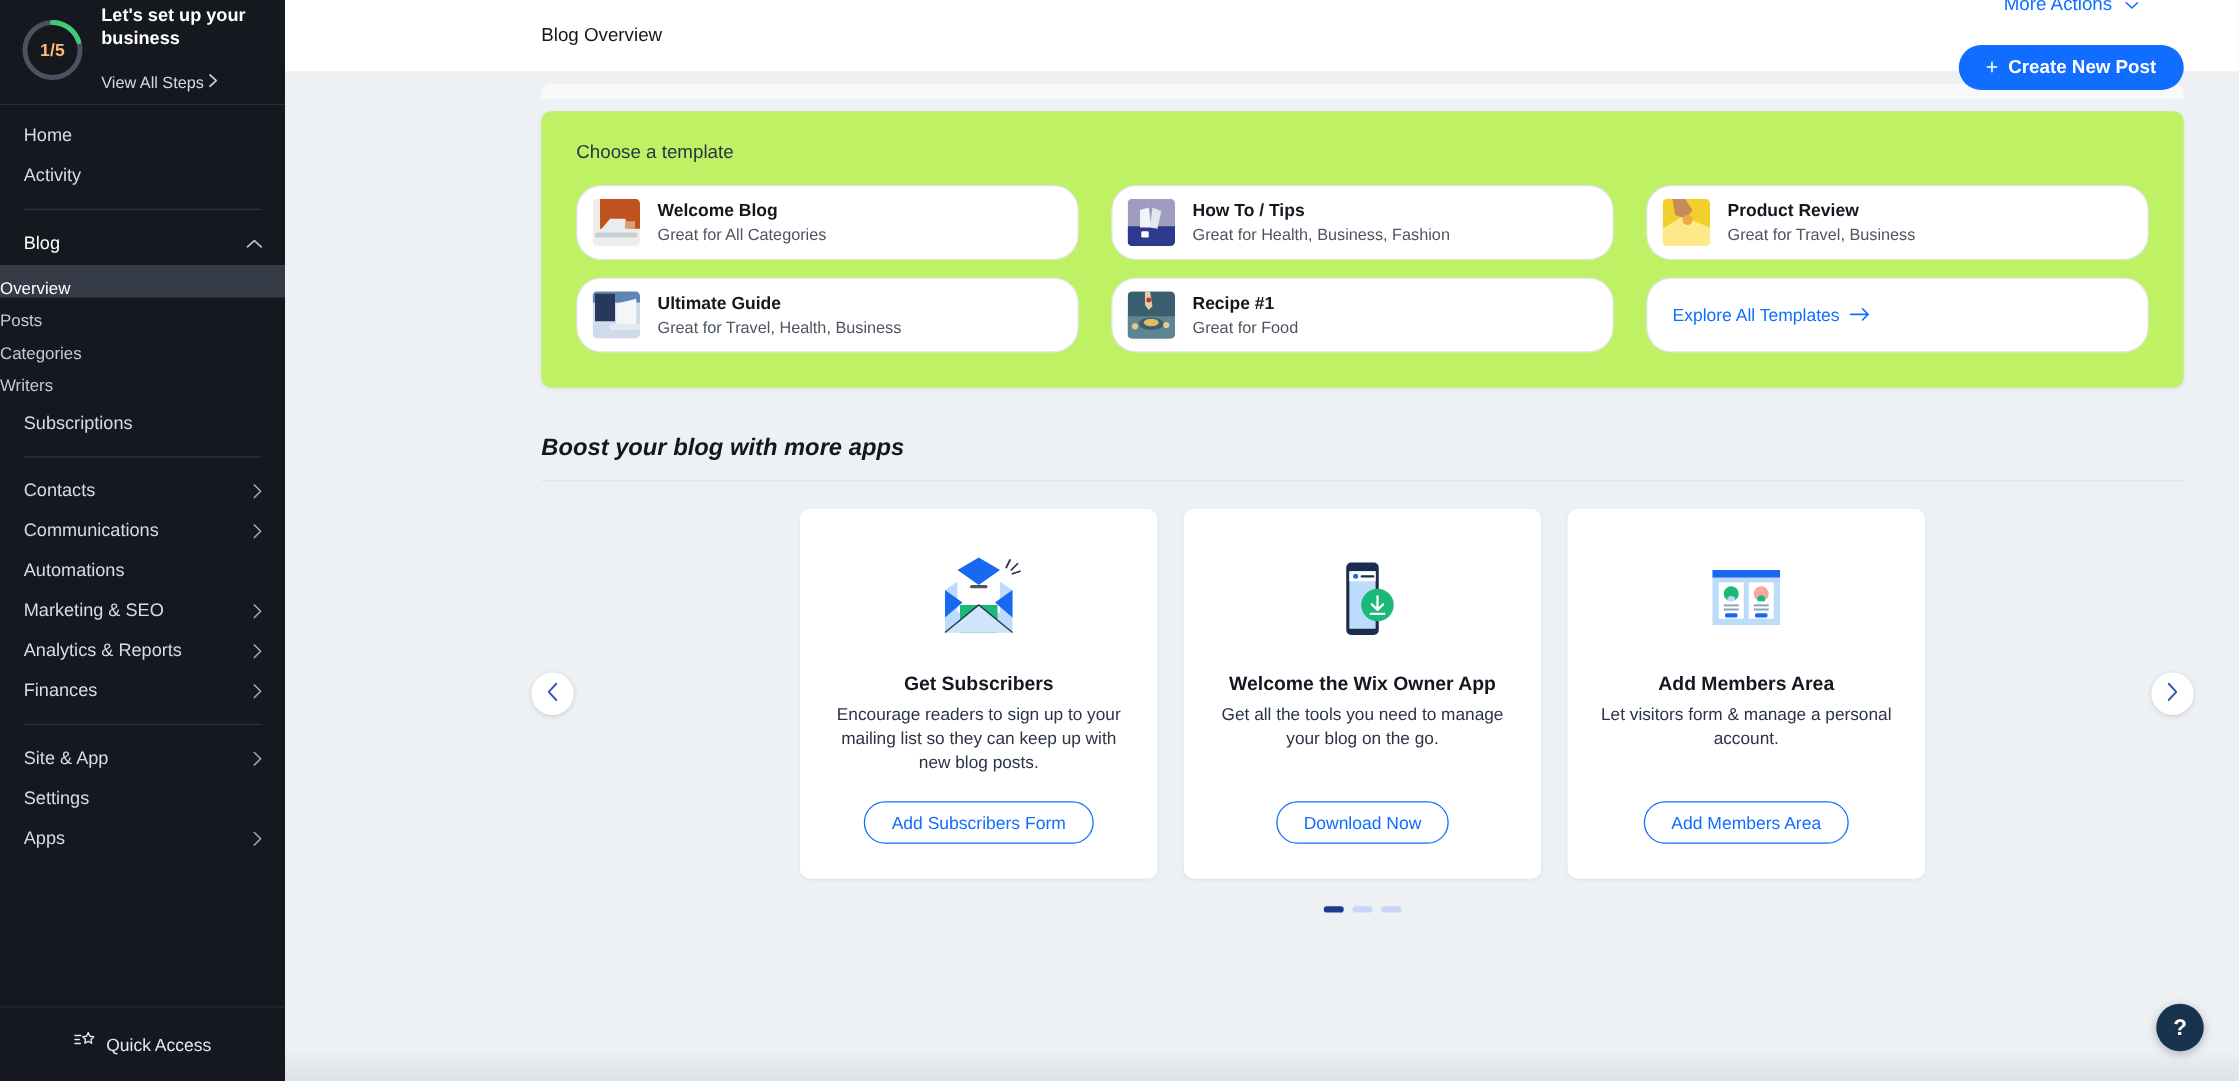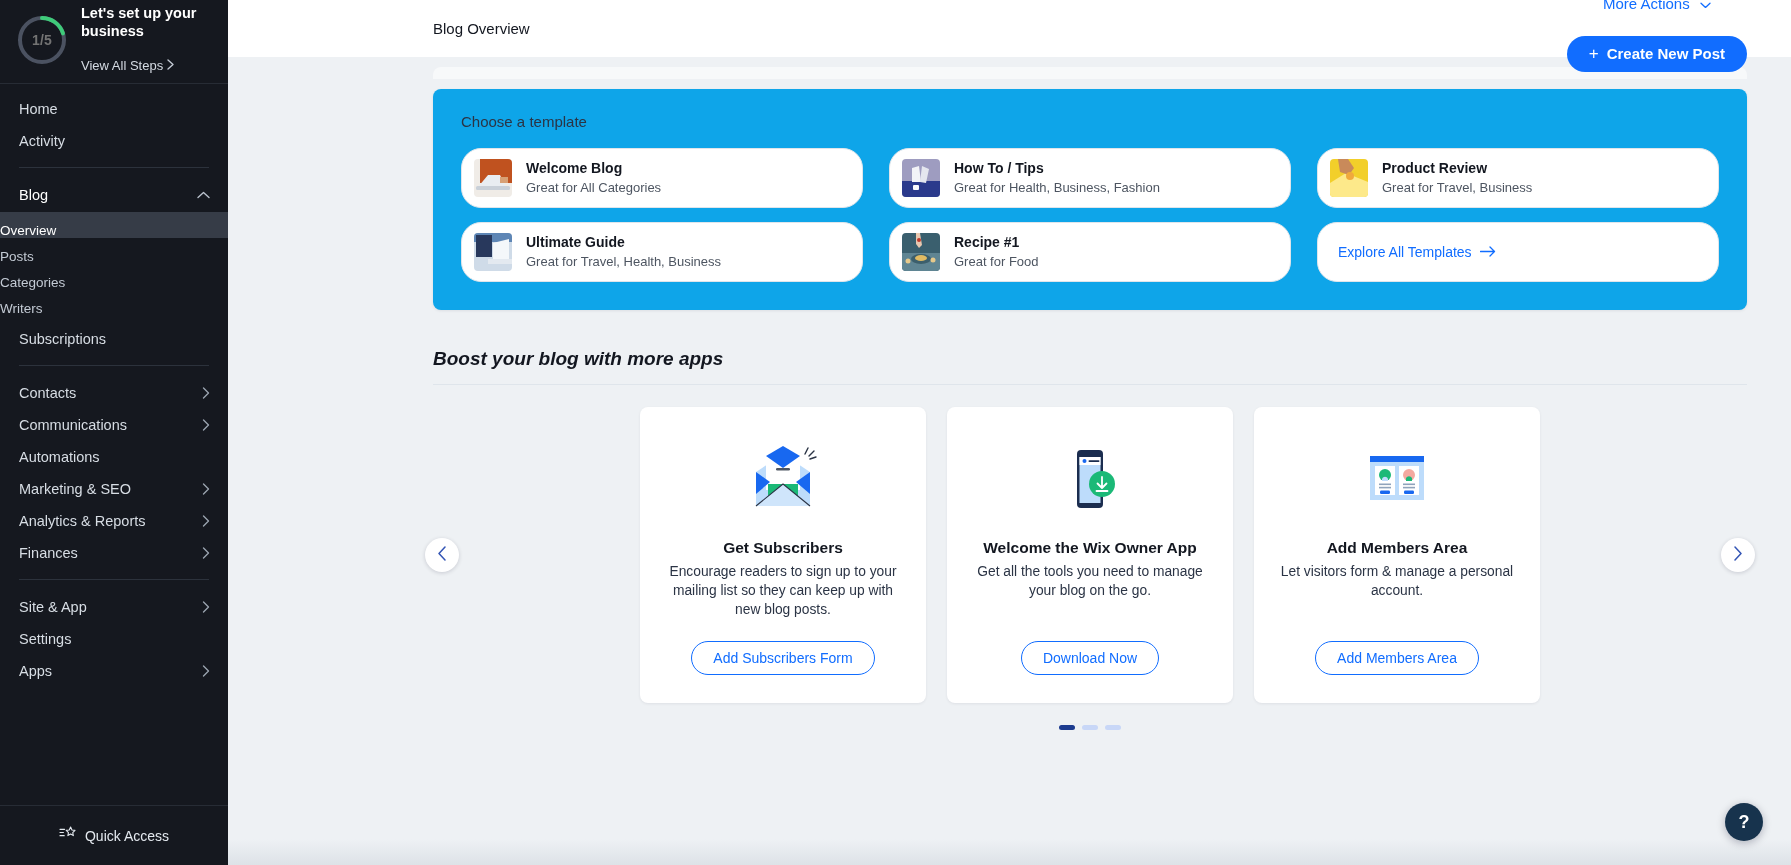--- a/index.html
+++ b/index.html
@@ -28,21 +28,21 @@
     gap: 13px;
     height: 84px;
     border-bottom: 1px solid #272c35;
     cursor: pointer;
   }
   .ring { position: relative; width: 52px; height: 52px; flex: 0 0 52px; }
   .ring svg { display: block; transform: rotate(-90deg); }
   .ring .ring-label {
     position: absolute; inset: 0;
     display: flex; align-items: center; justify-content: center;
-    font-size: 14px; font-weight: bold; color: #737373;
+    font-size: 14px; font-weight: bold; color: #fdba74;
     letter-spacing: .2px;
   }
   .setup-text { display: flex; flex-direction: column; gap: 17px; }
   .setup-title {
     font-size: 14.5px; font-weight: bold; color: #ffffff;
     line-height: 18px; max-width: 130px;
   }
   .setup-link {
     font-size: 13px; color: #d4dae2; line-height: 18px;
     display: inline-flex; align-items: center; gap: 4px;
@@ -112,21 +112,21 @@
   .scroll-area {
     flex: 1 1 auto; position: relative; overflow: hidden;
     padding: 0 44px 0 205px;
   }
   .ghost-card {
     height: 12px; background: #ffffff; border-radius: 8px 8px 0 0;
     margin-top: 10px; opacity: .55;
   }
 
   .card {
-    background: #0ea5e9; border-radius: 8px;
+    background: #bef264; border-radius: 8px;
     box-shadow: 0 1px 3px rgba(0,6,36,.08);
     padding: 24px 28px 28px 28px;
     margin-top: 10px;
   }
   .card-title { font-size: 15px; color: #2b3445; margin-bottom: 18px; }
 
   .tpl-grid {
     display: grid; grid-template-columns: repeat(3, 1fr);
     gap: 14px 26px;
   }

